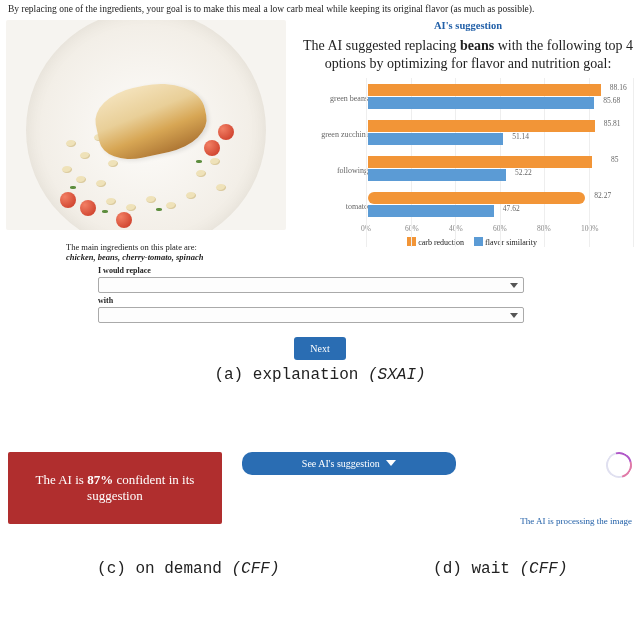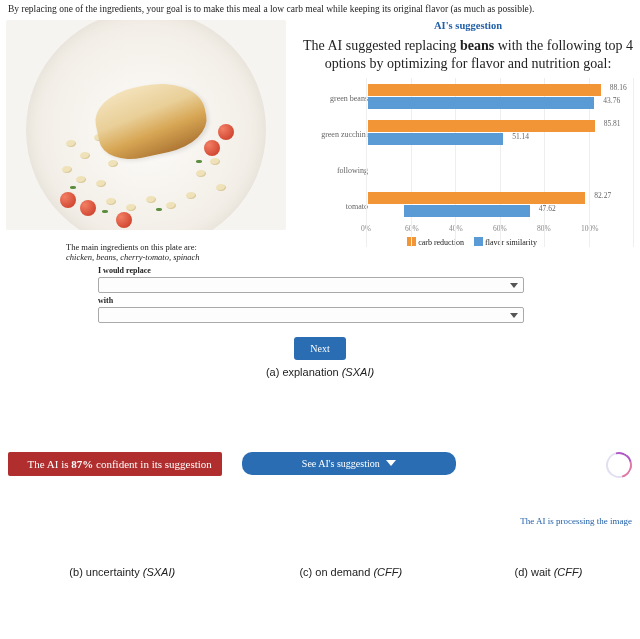--- a/index.html
+++ b/index.html
@@ -8,21 +8,21 @@
   .top-row { display: flex; padding: 0 6px; }
   .food-col { width: 290px; padding-right: 8px; }
   .plate { width: 280px; height: 210px; background: #f6f4f0; border-radius: 2px; position: relative; overflow: hidden; }
   .plate-disc { width: 240px; height: 240px; border-radius: 50%; background: radial-gradient(circle at 50% 50%, #fdfcfa 0%, #f3efe8 60%, #e8e2d6 100%); position: absolute; left: 20px; top: -10px; box-shadow: inset 0 0 18px rgba(0,0,0,.06); }
   .food-pile { position:absolute; left:50px; top:80px; width:180px; height:120px; }
   .bean { position:absolute; width:10px; height:7px; border-radius:50%; background:#efe2b9; box-shadow:inset -1px -1px 0 rgba(140,110,50,.2); }
   .tomato { position:absolute; width:16px; height:16px; border-radius:50%; background: radial-gradient(circle at 30% 30%, #f27f64, #c73421); }
   .fish { position:absolute; left:90px; top:65px; width:110px; height:70px; border-radius:40% 50% 40% 35%; background: linear-gradient(170deg, #f6e6c2 0%, #e9cf98 40%, #d7a654 65%, #a36a2c 100%); transform: rotate(-12deg); box-shadow: 2px 2px 4px rgba(0,0,0,.1); }
   .herb { position:absolute; width:6px; height:3px; background:#5d8d3e; border-radius:40%; }
   .ing-caption { font-size: 8.5px; padding: 12px 0 1px 60px; }
-  .ing-bold { font-weight:normal; font-style:italic; }
+  .ing-bold { font-weight:bold; font-style:italic; }
   .ai-col { flex: 1; padding-left: 6px; }
   .ai-title { color:#2260a8; font-weight:600; font-size:10.5px; text-align:center; margin-bottom:6px; }
   .ai-desc { font-size:14px; text-align:center; line-height:1.25; margin-bottom:6px; }
   .ai-desc b { font-weight:bold; }
   .chart { padding: 2px 2px 0 2px; }
   .chart-row { display:flex; align-items:center; height:36px; }
   .chart-label { width:64px; text-align:right; font-size:8px; color:#666; padding-right:0; }
   .chart-bars { flex:1; position:relative; height:100%; padding:3px 0; }
   .bar { height:12px; margin:1px 0; position:relative; }
   .bar-orange { background:#f29537; }
@@ -32,28 +32,28 @@
   .axis { display:flex; padding-left:64px; }
   .axis span { flex:1 0 0; font-size:7.5px; color:#888; text-align:left; margin-left:-7px; }
   .legend { text-align:center; font-size:8px; margin-top:4px; }
   .swatch { display:inline-block; width:9px; height:9px; vertical-align:-1px; margin:0 2px 0 8px; }
   .sw-o { background:#f29537; } .sw-b { background:#5b9bd5; }
   .form-area { padding: 0 116px 0 98px; }
   .form-label { font-size:8px; font-weight:bold; margin:3px 0 2px 0; }
   .select-mock { border:1px solid #aaa; border-radius:2px; height:16px; background:#fdfdfd; position:relative; width:100%; }
   .select-mock::after { content:''; position:absolute; right:5px; top:5px; border-left:4px solid transparent; border-right:4px solid transparent; border-top:5px solid #555; }
   .next-btn { display:block; margin:14px auto 6px auto; background:#2a6db3; color:#fff; font-size:10px; font-family:inherit; border:none; border-radius:3px; padding:6px 16px; }
-  .caption { text-align:center; font-size:11px; font-family:Liberation Sans, sans-serif; margin:6px 0; }
+  .caption { text-align:center; font-size:16px; font-family:Liberation Mono, monospace; margin:0 0; }
   .caption em { font-style:italic; }
   .mid-gap { height:68px; }
   .bottom-row { display:flex; align-items:flex-start; padding: 0 8px; gap:20px; }
   .col-b { flex:1.3; }
   .col-c { flex:1.3; }
   .col-d { flex:0.95; text-align:right; }
-  .red-pill { background:#b02e2e; color:#fff; font-size:11px; padding:6px 10px; border-radius:2px; display:inline-block; width:100%; text-align:right; }
+  .red-pill { background:#b02e2e; color:#fff; font-size:13px; padding:20px 10px; border-radius:2px; display:inline-block; width:100%; text-align:center; }
   .blue-pill { background:#2a6db3; color:#fff; font-size:10px; padding:6px 10px; border-radius:10px; display:inline-block; width:100%; text-align:center; position:relative; }
   .chev-down { display:inline-block; width:0; height:0; border-left:5px solid transparent; border-right:5px solid transparent; border-top:6px solid #fff; margin-left:6px; vertical-align:1px; }
   .spinner { width:26px; height:26px; border-radius:50%; border:2px solid #e0e0f0; border-top-color:#b058c8; border-right-color:#e07aa8; display:inline-block; transform:rotate(30deg); }
   .proc-text { color:#2260a8; font-size:9px; margin-top:36px; }
   .sub-row { display:flex; padding:0 8px; margin-top:34px; }
   .sub-b { flex:1.3; text-align:center; }
   .sub-c { flex:1.3; text-align:center; }
   .sub-d { flex:0.95; text-align:center; }
   .chart-area { position:relative; }
   .grid-overlay { position:absolute; left:64px; right:0; top:0; bottom:0; display:flex; pointer-events:none; }
@@ -117,45 +117,53 @@
           <div class="gline" style="border-right:1px solid #eee"></div>
       </div>
       <div id="chart-rows">
           <div class="chart-row">
             <div class="chart-label">green beans</div>
             <div class="chart-bars">
               <div class="bar bar-orange" style="width: 88.16%;">
                 <span class="bar-val">88.16</span>
               </div>
               <div class="bar bar-blue" style="width: 85.68%;">
-                <span class="bar-val">43.76</span>
+                <span class="bar-val">85.68</span>
               </div>
             </div>
           </div>
           <div class="chart-row">
             <div class="chart-label">green zucchini</div>
             <div class="chart-bars">
               <div class="bar bar-orange" style="width: 85.81%;">
                 <span class="bar-val">85.81</span>
               </div>
               <div class="bar bar-blue" style="width: 51.14%;">
                 <span class="bar-val">51.14</span>
               </div>
             </div>
           </div>
           <div class="chart-row">
             <div class="chart-label">following</div>
+            <div class="chart-bars">
+              <div class="bar bar-orange" style="width: 85%;">
+                <span class="bar-val">85</span>
+              </div>
+              <div class="bar bar-blue" style="width: 52.22%;">
+                <span class="bar-val">52.22</span>
+              </div>
+            </div>
           </div>
           <div class="chart-row">
             <div class="chart-label">tomato</div>
             <div class="chart-bars">
-              <div class="bar bar-orange" style="width: 82.27%;">
+              <div class="bar bar-orange" style="width: 82.27%; border-radius: 6px;">
                 <span class="bar-val">82.27</span>
               </div>
-              <div class="bar bar-blue" style="width: 47.62%; margin-left: 36px;">
+              <div class="bar bar-blue" style="width: 47.62%;">
                 <span class="bar-val">47.62</span>
               </div>
             </div>
           </div>
         </div>
       <div class="axis">
         <span>0%</span>
         <span>60%</span>
         <span>40%</span>
         <span>60%</span>
@@ -196,16 +204,15 @@
       <span>See AI's suggestion</span><span class="chev-down"></span>
     </div>
   </div>
   <div class="col-d">
     <span class="spinner"></span>
     <div class="proc-text">The AI is processing the image</div>
   </div>
 </div>
 
 <div class="sub-row">
-  <div class="sub-b caption"><span>(b) uncertainty </span><em>(SXAI)</em></div>
   <div class="sub-c caption"><span>(c) on demand </span><em>(CFF)</em></div>
   <div class="sub-d caption"><span>(d) wait </span><em>(CFF)</em></div>
 </div>
 
 </body></html>

